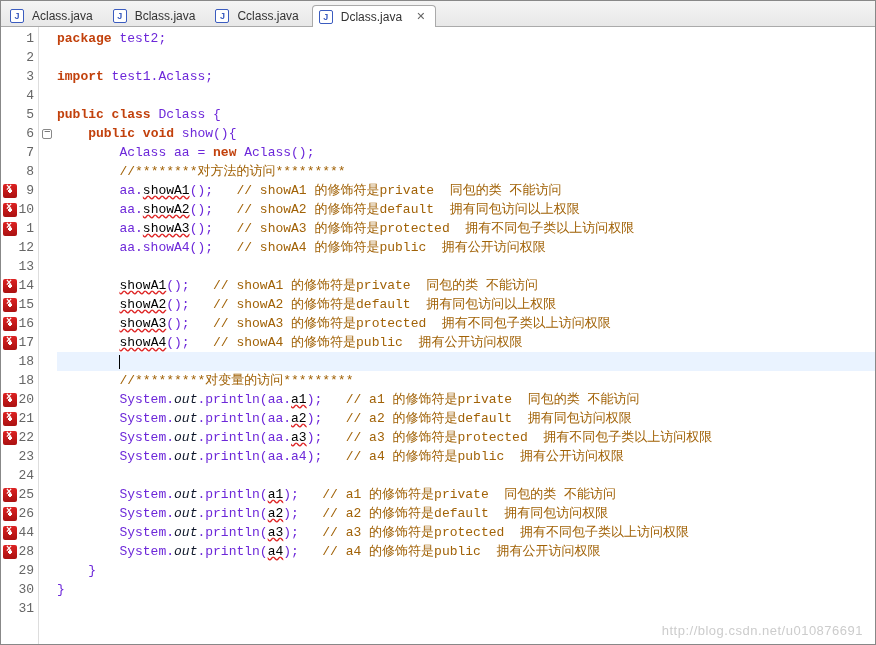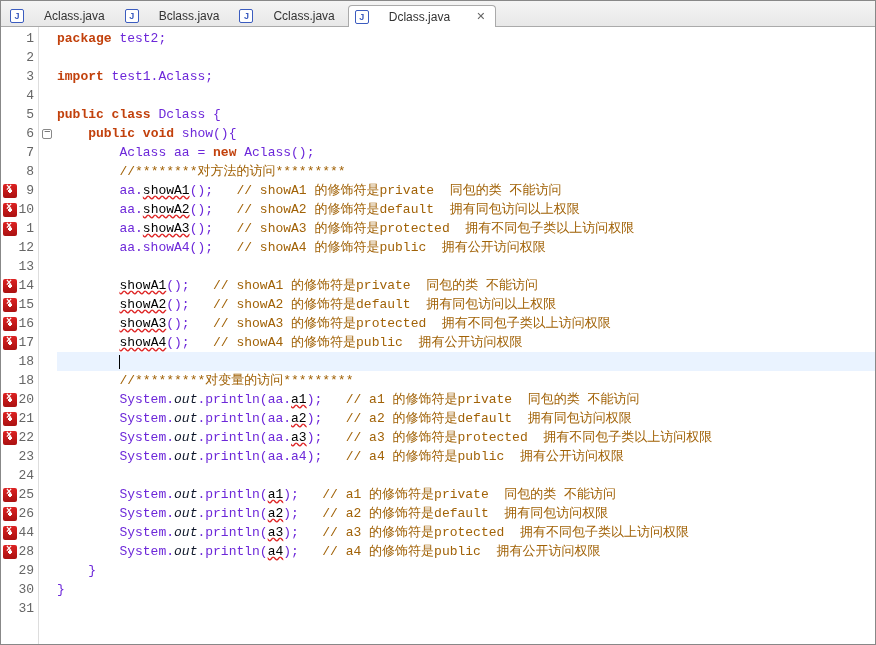--- a/index.html
+++ b/index.html
@@ -21,21 +21,21 @@
     align-items:flex-end;
     padding-left:2px;
     font-family: "Segoe UI", Tahoma, sans-serif;
     font-size: 12px;
   }
   .tab {
     height: 22px;
     padding: 0 10px 0 6px;
     display:flex;
     align-items:center;
-    gap:20px;
+    gap:8px;
     color:#333;
     border:1px solid transparent;
     border-bottom:none;
     border-radius: 4px 4px 0 0;
     margin-right:2px;
     cursor:pointer;
     white-space:nowrap;
   }
   .tab.active {
     background:#fff;
@@ -291,13 +291,14 @@
         <span>29</span>
       </div>
       <div class="linerow">
         <span>30</span>
       </div>
       <div class="linerow">
         <span>31</span>
       </div>
     </div>
   <div class="code" id="code"><div class="codeline"><span class="kw">package</span><span class="plain"> test2;</span></div><div class="codeline"><span class="plain"></span></div><div class="codeline"><span class="kw">import</span><span class="plain"> test1.Aclass;</span></div><div class="codeline"><span class="plain"></span></div><div class="codeline"><span class="kw">public class</span><span class="plain"> Dclass {</span></div><div class="codeline"><span class="plain">    </span><span class="kw">public void</span><span class="plain"> show(){</span></div><div class="codeline"><span class="plain">        Aclass aa = </span><span class="kw">new</span><span class="plain"> Aclass();</span></div><div class="codeline"><span class="plain">        </span><span class="cm">//********对方法的访问*********</span></div><div class="codeline"><span class="plain">        aa.</span><span class="errul">showA1</span><span class="plain">();   </span><span class="cm">// showA1 的修饰符是private  同包的类 不能访问</span></div><div class="codeline"><span class="plain">        aa.</span><span class="errul">showA2</span><span class="plain">();   </span><span class="cm">// showA2 的修饰符是default  拥有同包访问以上权限</span></div><div class="codeline"><span class="plain">        aa.</span><span class="errul">showA3</span><span class="plain">();   </span><span class="cm">// showA3 的修饰符是protected  拥有不同包子类以上访问权限</span></div><div class="codeline"><span class="plain">        aa.showA4();   </span><span class="cm">// showA4 的修饰符是public  拥有公开访问权限</span></div><div class="codeline"><span class="plain"></span></div><div class="codeline"><span class="plain">        </span><span class="errul">showA1</span><span class="plain">();   </span><span class="cm">// showA1 的修饰符是private  同包的类 不能访问</span></div><div class="codeline"><span class="plain">        </span><span class="errul">showA2</span><span class="plain">();   </span><span class="cm">// showA2 的修饰符是default  拥有同包访问以上权限</span></div><div class="codeline"><span class="plain">        </span><span class="errul">showA3</span><span class="plain">();   </span><span class="cm">// showA3 的修饰符是protected  拥有不同包子类以上访问权限</span></div><div class="codeline"><span class="plain">        </span><span class="errul">showA4</span><span class="plain">();   </span><span class="cm">// showA4 的修饰符是public  拥有公开访问权限</span></div><div class="codeline hl"><span class="plain">        </span><span class="caret"></span></div><div class="codeline"><span class="plain">        </span><span class="cm">//*********对变量的访问*********</span></div><div class="codeline"><span class="plain">        System.</span><span class="it">out</span><span class="plain">.println(aa.</span><span class="errul">a1</span><span class="plain">);   </span><span class="cm">// a1 的修饰符是private  同包的类 不能访问</span></div><div class="codeline"><span class="plain">        System.</span><span class="it">out</span><span class="plain">.println(aa.</span><span class="errul">a2</span><span class="plain">);   </span><span class="cm">// a2 的修饰符是default  拥有同包访问权限</span></div><div class="codeline"><span class="plain">        System.</span><span class="it">out</span><span class="plain">.println(aa.</span><span class="errul">a3</span><span class="plain">);   </span><span class="cm">// a3 的修饰符是protected  拥有不同包子类以上访问权限</span></div><div class="codeline"><span class="plain">        System.</span><span class="it">out</span><span class="plain">.println(aa.a4);   </span><span class="cm">// a4 的修饰符是public  拥有公开访问权限</span></div><div class="codeline"><span class="plain"></span></div><div class="codeline"><span class="plain">        System.</span><span class="it">out</span><span class="plain">.println(</span><span class="errul">a1</span><span class="plain">);   </span><span class="cm">// a1 的修饰符是private  同包的类 不能访问</span></div><div class="codeline"><span class="plain">        System.</span><span class="it">out</span><span class="plain">.println(</span><span class="errul">a2</span><span class="plain">);   </span><span class="cm">// a2 的修饰符是default  拥有同包访问权限</span></div><div class="codeline"><span class="plain">        System.</span><span class="it">out</span><span class="plain">.println(</span><span class="errul">a3</span><span class="plain">);   </span><span class="cm">// a3 的修饰符是protected  拥有不同包子类以上访问权限</span></div><div class="codeline"><span class="plain">        System.</span><span class="it">out</span><span class="plain">.println(</span><span class="errul">a4</span><span class="plain">);   </span><span class="cm">// a4 的修饰符是public  拥有公开访问权限</span></div><div class="codeline"><span class="plain">    }</span></div><div class="codeline"><span class="plain">}</span></div><div class="codeline"><span class="plain"></span></div></div>
+  <div class="watermark">http://blog.csdn.net/u010876691</div>
 </div>
 
 </body></html>

